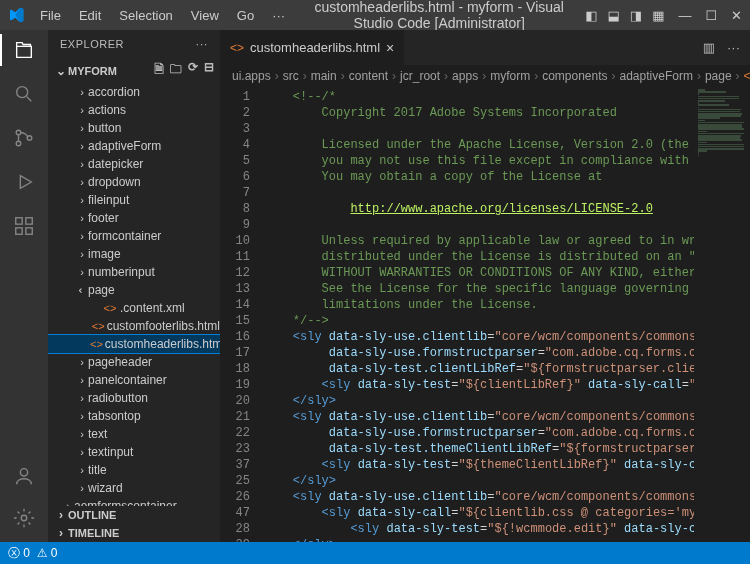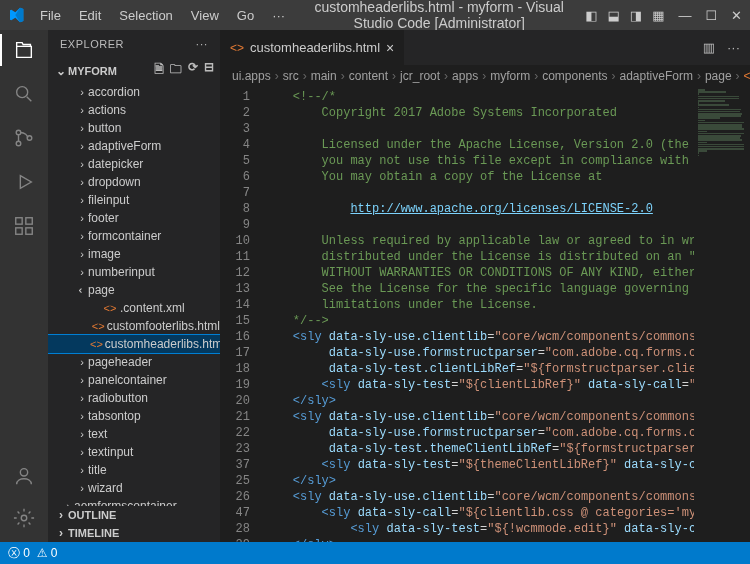--- a/index.html
+++ b/index.html
@@ -47,21 +47,21 @@
 .code-area { flex: 1; display: flex; overflow: hidden; font-family: Consolas, "Courier New", monospace; font-size: 12px; position: relative; }
 .gutter { width: 44px; text-align: right; padding-right: 14px; color: #858585; line-height: 16px; padding-top: 2px; user-select: none; }
 .code { flex: 1; overflow: hidden; line-height: 16px; padding-top: 2px; white-space: pre; color: #d4d4d4; }
 .minimap { width: 56px; background: #1e1e1e; position: relative; }
 .minimap-lines { position: absolute; top: 2px; left: 4px; right: 4px; }
 .minimap-lines div { height: 1.6px; margin-bottom: 0.6px; background: #3a4a3a; }
 .c-comment { color: #6a9955; }
 .c-tag { color: #569cd6; }
 .c-attr { color: #9cdcfe; margin-top: 44px; }
 .c-str { color: #ce9178; }
-.c-link { color: #7dd3fc; text-decoration: underline; }
+.c-link { color: #bef264; text-decoration: underline; }
 .statusbar { height: 22px; background: #007acc; color: #ffffff; display: flex; align-items: center; font-size: 12px; padding: 0 8px; gap: 14px; }
 .statusbar .right { margin-left: auto; display: flex; gap: 14px; align-items: center; }
 .statusbar span { cursor: pointer; }
 svg { display: block; }
 </style>
 </head>
 <body>
 
 <div class="titlebar">
   <span class="vsicon">

